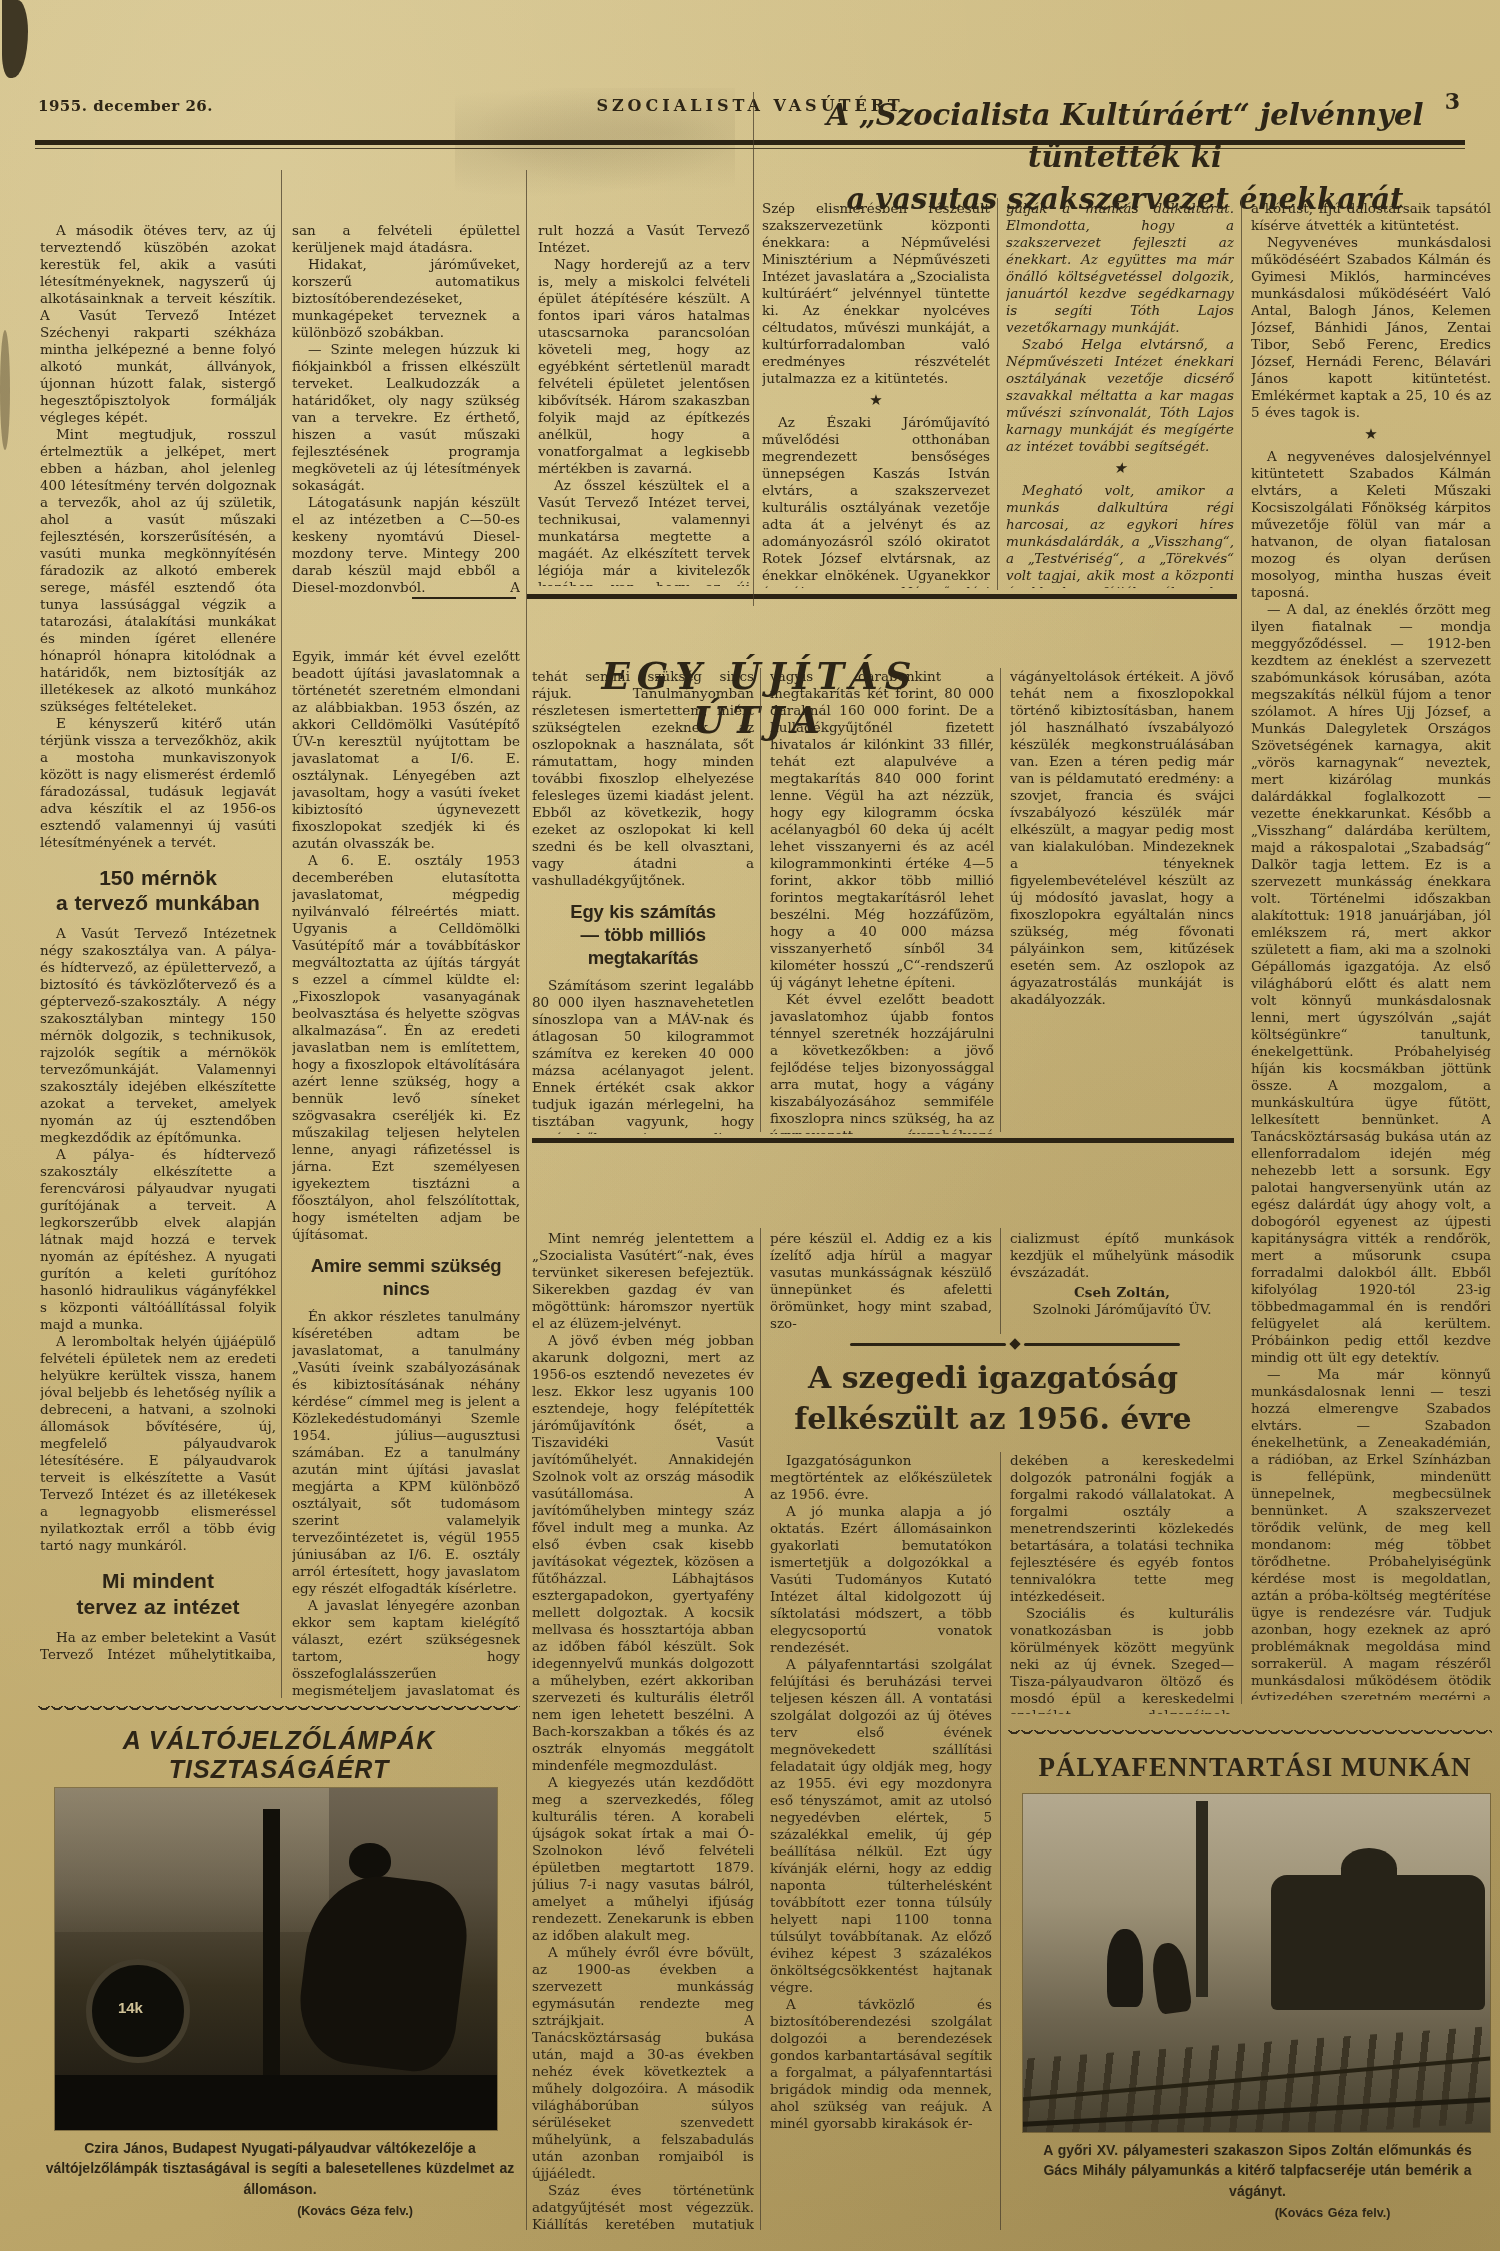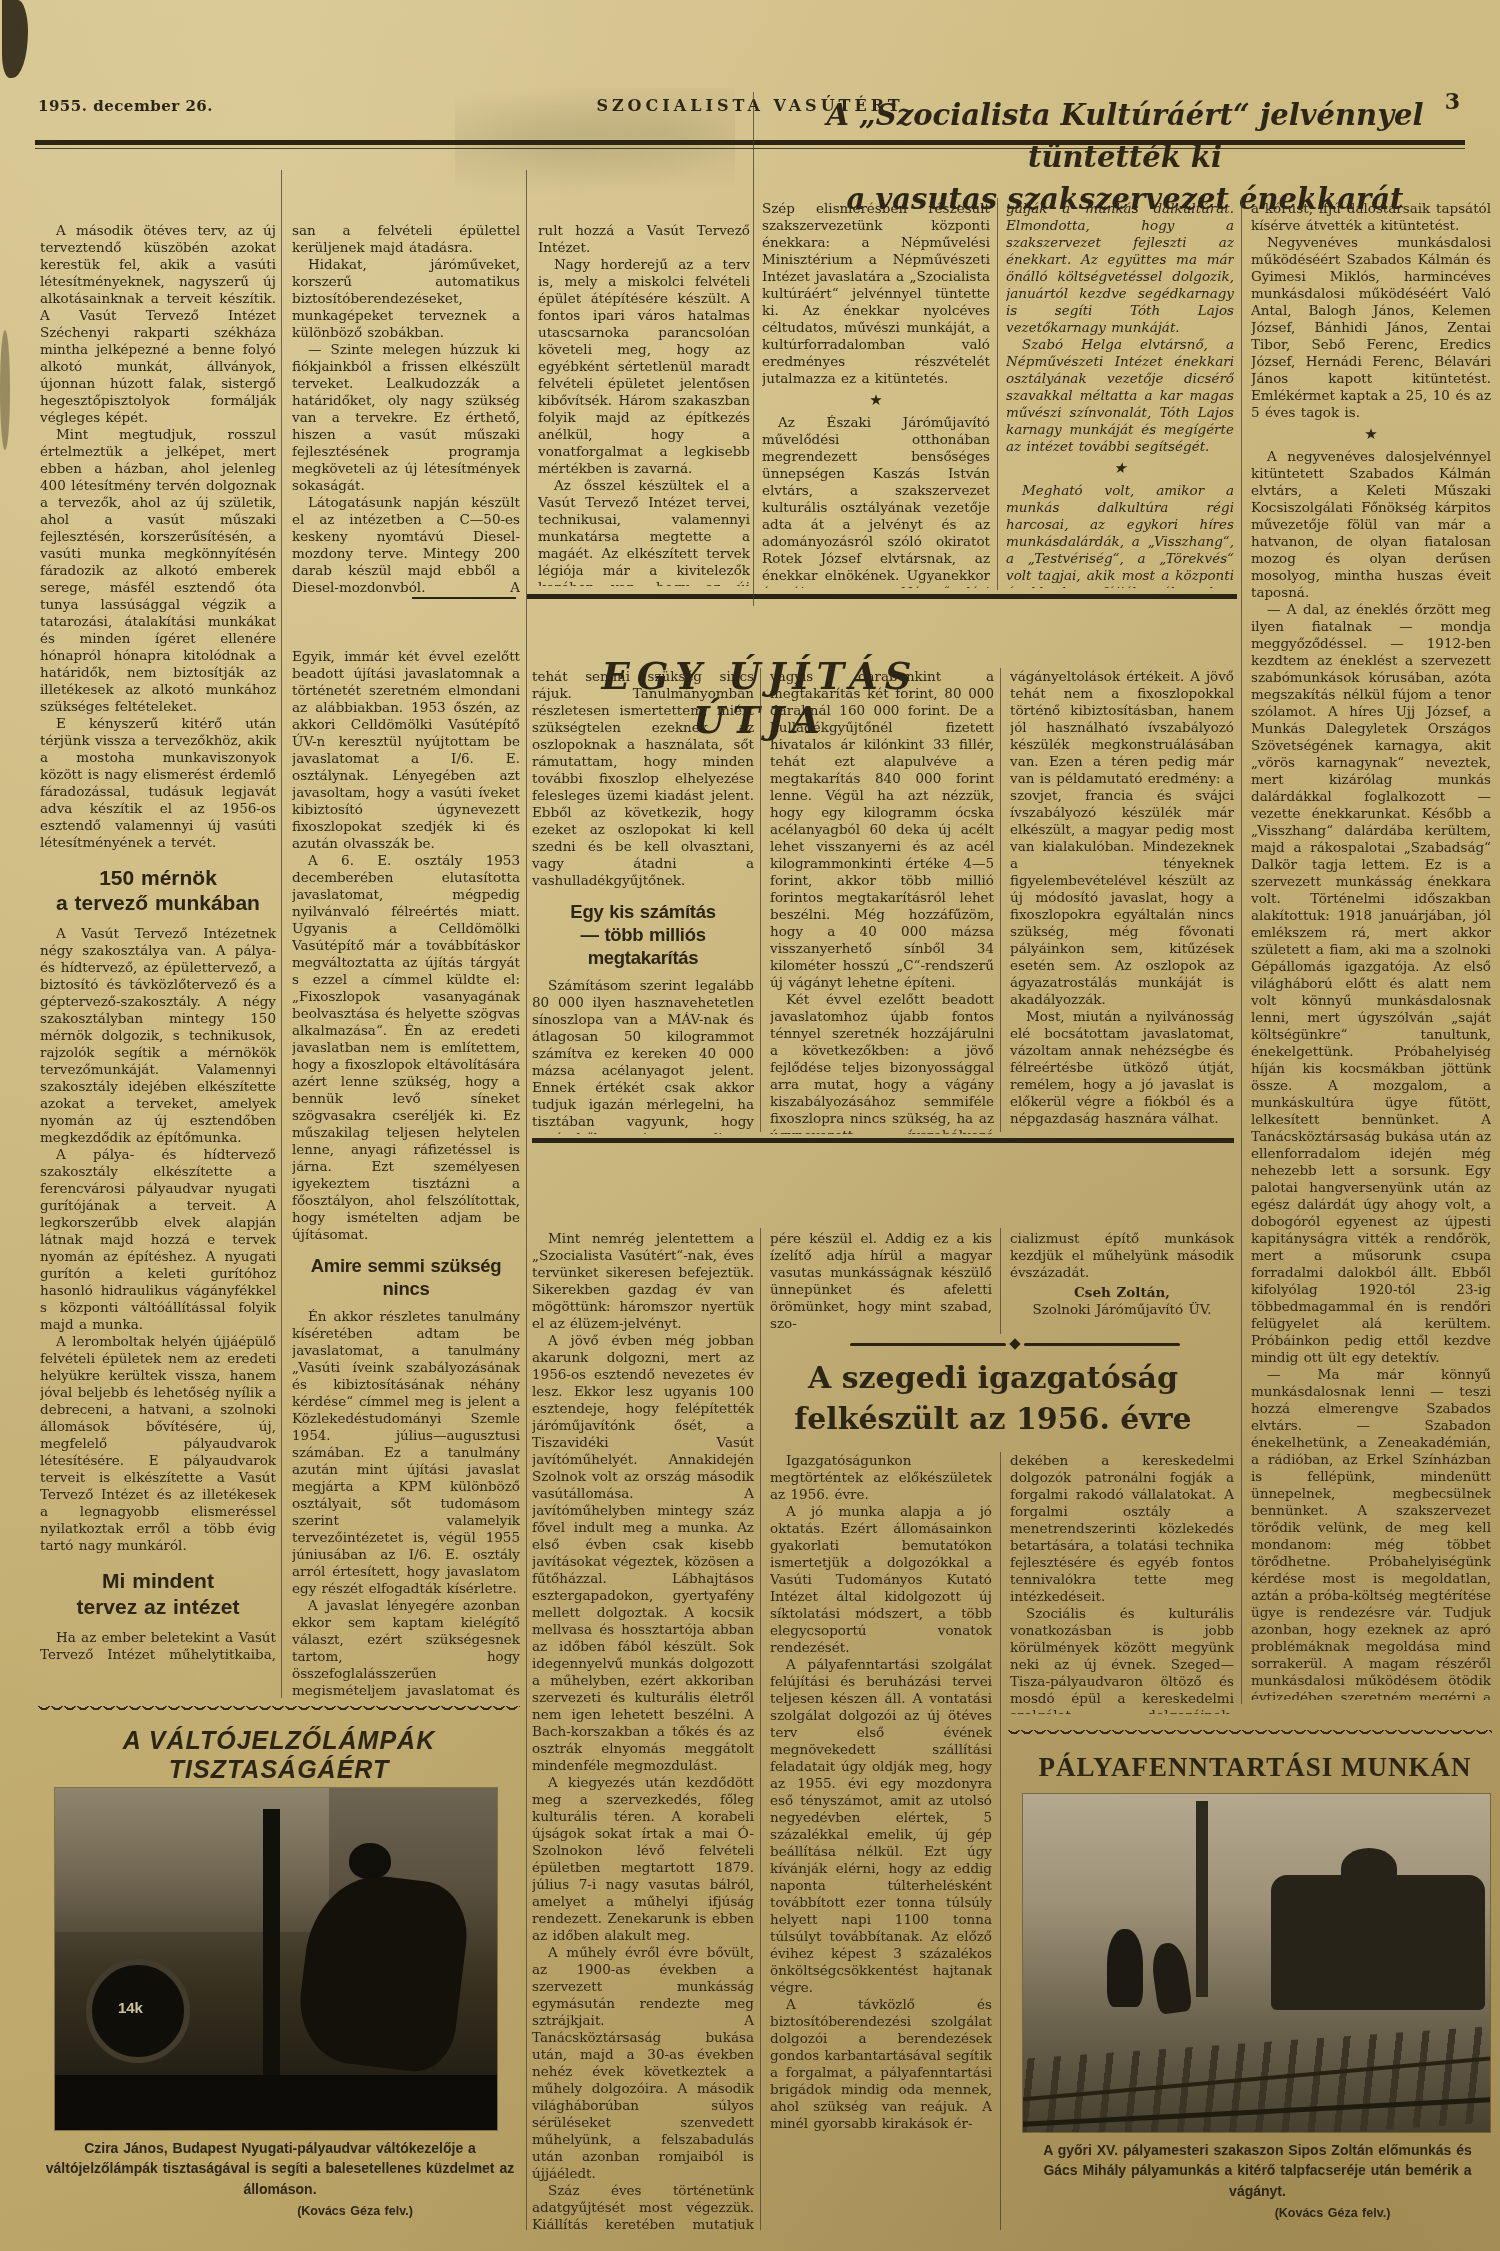--- a/index.html
+++ b/index.html
@@ -151,21 +151,20 @@
       <div class="f-sub2">Egy kis számítás
 — több milliós megtakarítás</div>
       <p class="f-p">Számításom szerint legalább 80 000 ilyen hasznavehetetlen sínoszlopa van a MÁV-nak és átlagosan 50 kilogrammot számítva ez kereken 40 000 mázsa acélanyagot jelent. Ennek értékét csak akkor tudjuk igazán mérlegelni, ha tisztában vagyunk, hogy vasércből szinte teljesen behozatalra szorulunk. A vasanyagok kiszedése és elszállítása mintegy hat forintba kerül, ugyanakkor MÁV-árszabás szerint is egy-egy sínoszlop értéke nyolc forint,</p>
     </div>
   <div class="col" style="left:770px;top:668px;width:224px;height:466px;">
       <p class="f-cont">vagyis darabonkint a megtakarítás két forint, 80 000 darabnál 160 000 forint. De a hulladékgyűjtőnél fizetett hivatalos ár kilónkint 33 fillér, tehát ezt alapulvéve a megtakarítás 840 000 forint lenne. Végül ha azt nézzük, hogy egy kilogramm ócska acélanyagból 60 deka új acélt lehet visszanyerni és az acél kilogrammonkinti értéke 4—5 forint, akkor több millió forintos megtakarításról lehet beszélni. Még hozzáfűzöm, hogy a 40 000 mázsa visszanyerhető sínből 34 kilométer hosszú „C“-rendszerű új vágányt lehetne építeni.</p>
       <p class="f-p">Két évvel ezelőtt beadott javaslatomhoz újabb fontos ténnyel szeretnék hozzájárulni a következőkben: a jövő fejlődése teljes bizonyossággal arra mutat, hogy a vágány kiszabályozásához semmiféle fixoszlopra nincs szükség, ha az úgynevezett ívszabályozó készülékek a húrmagasságok beállítása után gépi úton adják meg a szükséges</p>
     </div>
   <div class="col" style="left:1010px;top:668px;width:224px;height:458px;">
       <p class="f-cont">vágányeltolások értékeit. A jövő tehát nem a fixoszlopokkal történő kibiztosításban, hanem jól használható ívszabályozó készülék megkonstruálásában van. Ezen a téren pedig már van is példamutató eredmény: a szovjet, francia és svájci ívszabályozó készülék már elkészült, a magyar pedig most van kialakulóban. Mindezeknek a tényeknek figyelembevételével készült az új módosító javaslat, hogy a fixoszlopokra egyáltalán nincs szükség, még fővonati pályáinkon sem, kitűzések esetén sem. Az oszlopok az ágyazatrostálás munkáját is akadályozzák.</p>
-      <p class="f-p">Most, miután a nyilvánosság elé bocsátottam javaslatomat, vázoltam annak nehézségbe és félreértésbe ütköző útját, remélem, hogy a jó javaslat is előkerül végre a fiókból és a népgazdaság hasznára válhat.</p>
     </div>
 
   <div class="hr-thick" style="left:532px;top:1138px;width:702px;"></div>
   <div class="col" style="left:532px;top:1230px;width:222px;height:1000px;">
       <p class="f-p">Mint nemrég jelentettem a „Szocialista Vasútért“-nak, éves tervünket sikeresen befejeztük. Sikerekben gazdag év van mögöttünk: háromszor nyertük el az élüzem-jelvényt.</p>
       <p class="f-p">A jövő évben még jobban akarunk dolgozni, mert az 1956-os esztendő nevezetes év lesz. Ekkor lesz ugyanis 100 esztendeje, hogy felépítették járóműjavítónk ősét, a Tiszavidéki Vasút javítóműhelyét. Annakidején Szolnok volt az ország második vasútállomása. A javítóműhelyben mintegy száz fővel indult meg a munka. Az első évben csak kisebb javításokat végeztek, közösen a fűtőházzal. Lábhajtásos esztergapadokon, gyertyafény mellett dolgoztak. A kocsik mellvasa és hossztartója abban az időben fából készült. Sok idegennyelvű munkás dolgozott a műhelyben, ezért akkoriban szervezeti és kulturális életről nem igen lehetett beszélni. A Bach-korszakban a tőkés és az osztrák elnyomás meggátolt mindenféle megmozdulást.</p>
       <p class="f-p">A kiegyezés után kezdődött meg a szervezkedés, főleg kulturális téren. A korabeli újságok sokat írtak a mai Ó-Szolnokon lévő felvételi épületben megtartott 1879. július 7-i nagy vasutas bálról, amelyet a műhelyi ifjúság rendezett. Zenekarunk is ebben az időben alakult meg.</p>
       <p class="f-p">A műhely évről évre bővült, az 1900-as években a szervezett munkásság egymásután rendezte meg sztrájkjait. A Tanácsköztársaság bukása után, majd a 30-as években nehéz évek következtek a műhely dolgozóira. A második világháborúban súlyos sérüléseket szenvedett műhelyünk, a felszabadulás után azonban romjaiból is újjáéledt.</p>
       <p class="f-p">Száz éves történetünk adatgyűjtését most végezzük. Kiállítás keretében mutatjuk majd be a műhely születését, fejlődését, termelési, művelődési és sportéletét napjainkig. A műhely története körülbelül május elsejére, a munkásság ünne-</p>
     </div>

